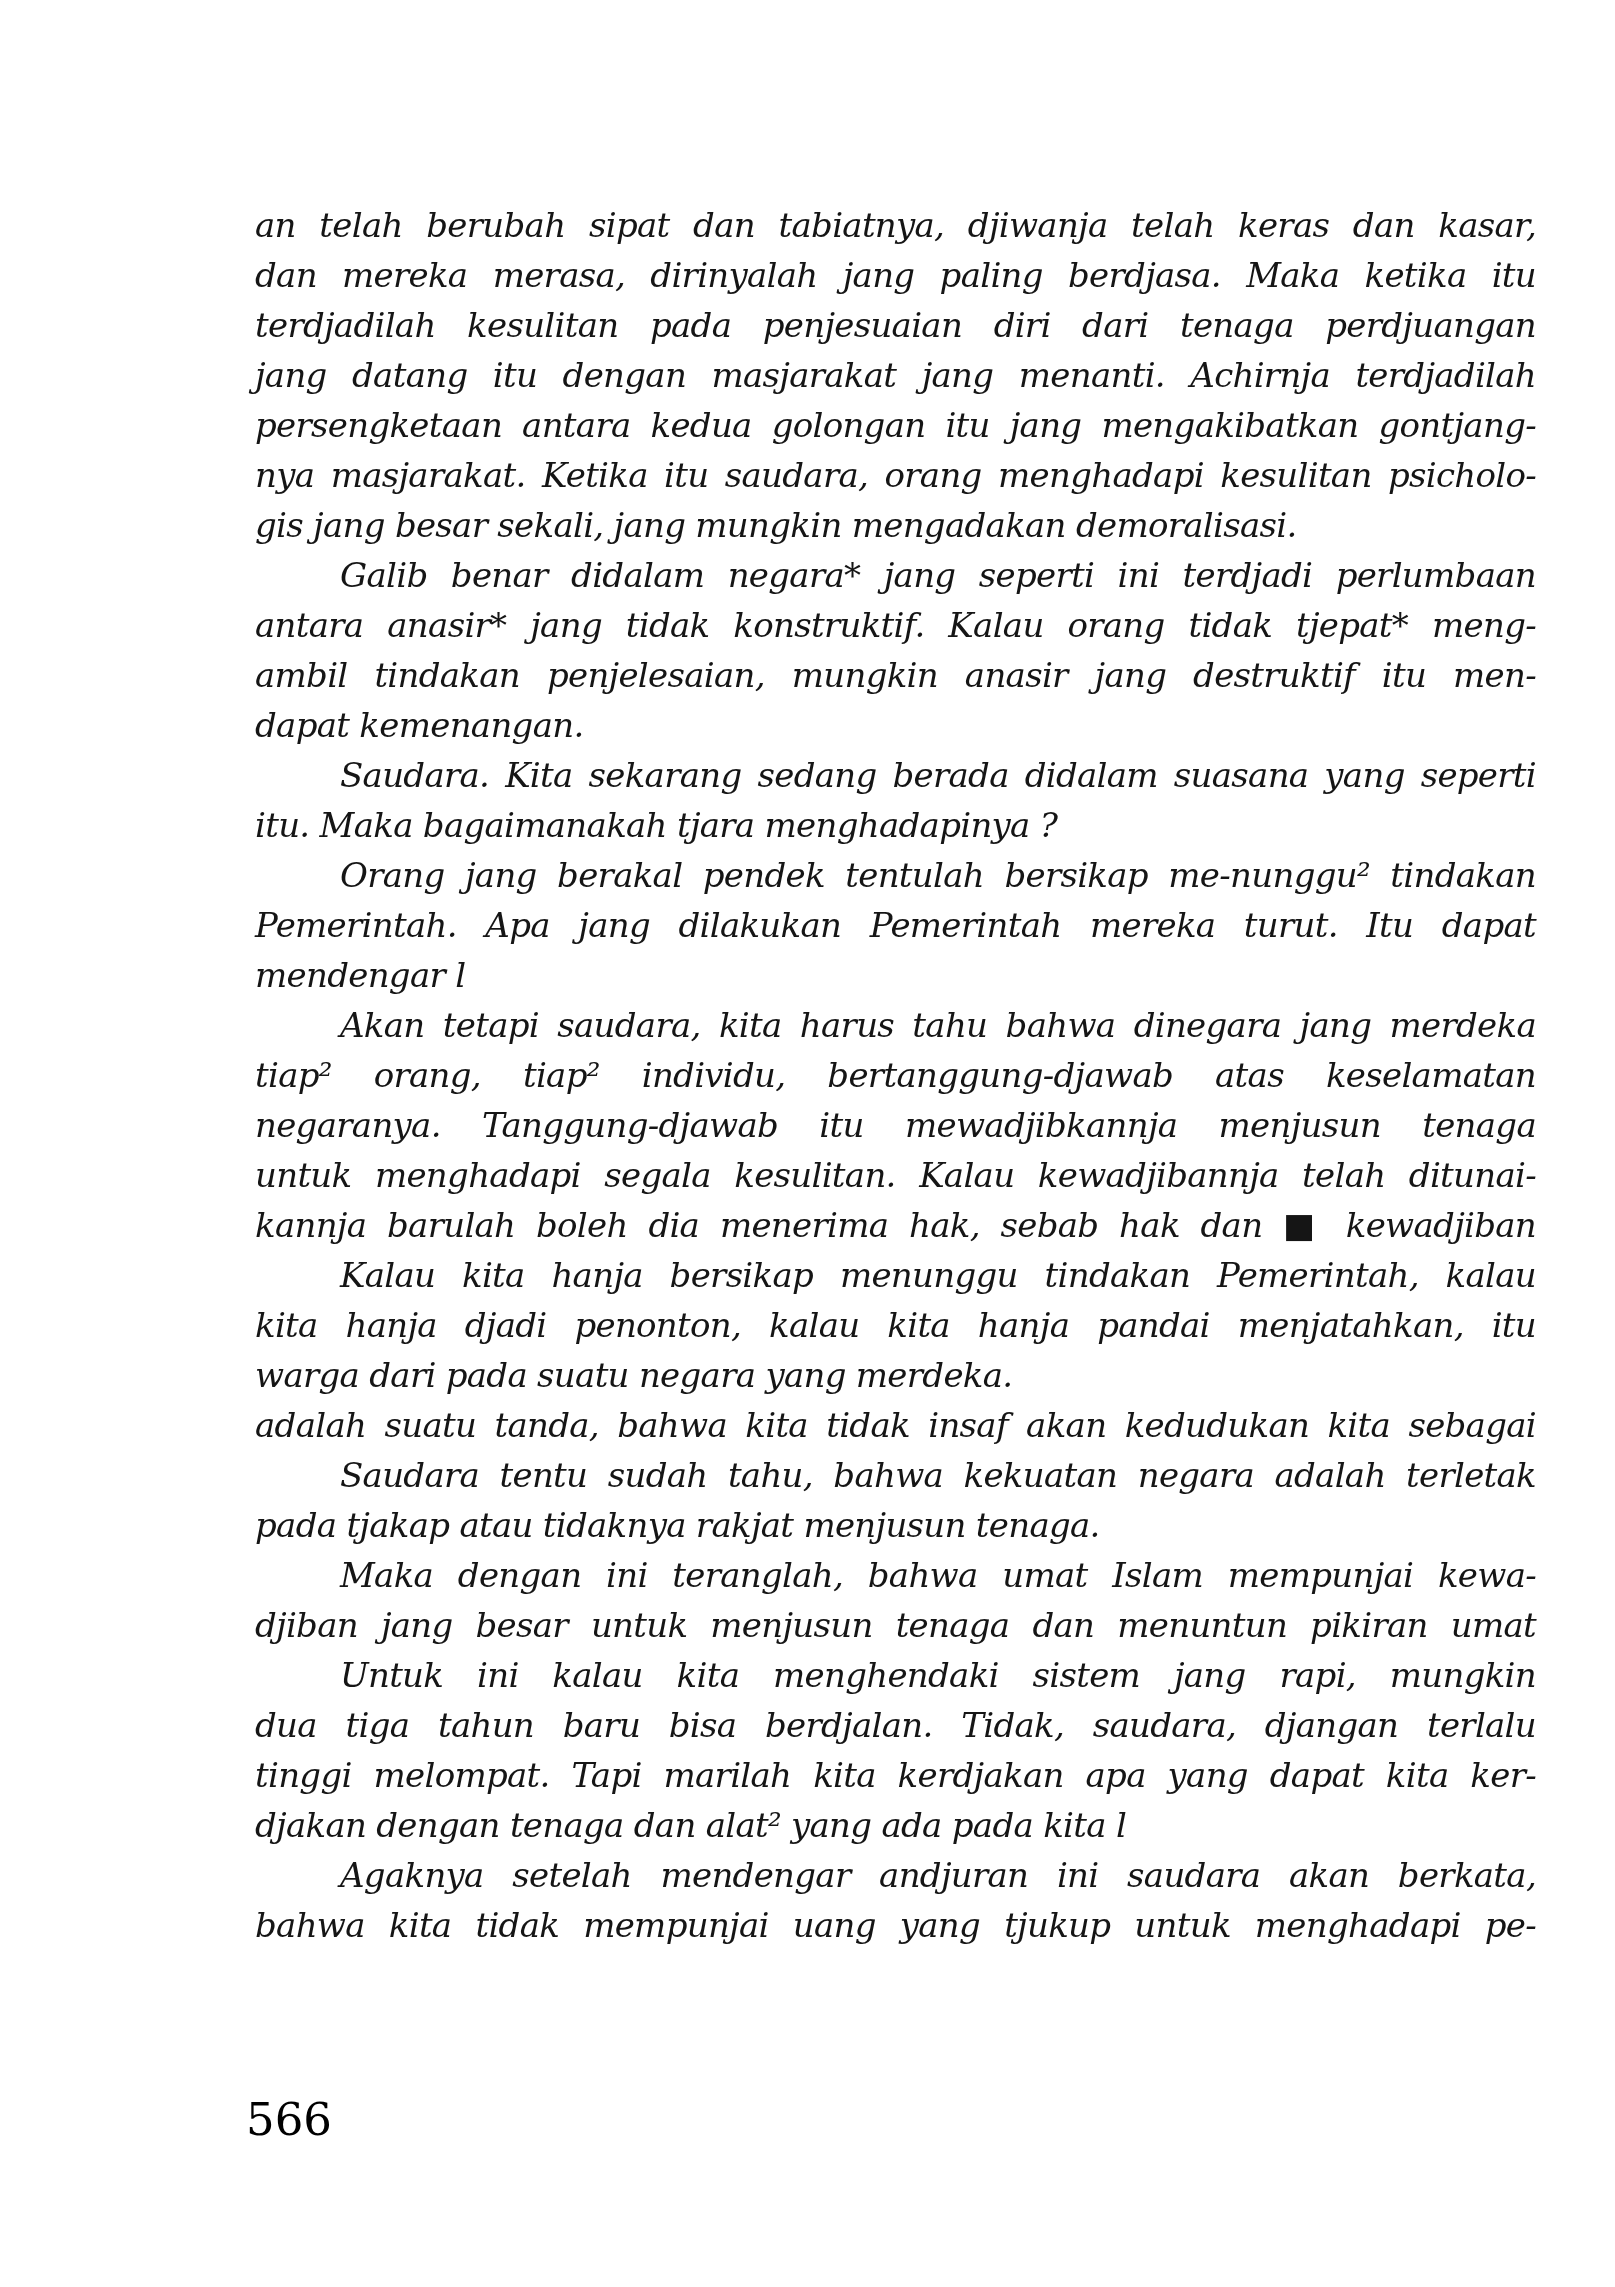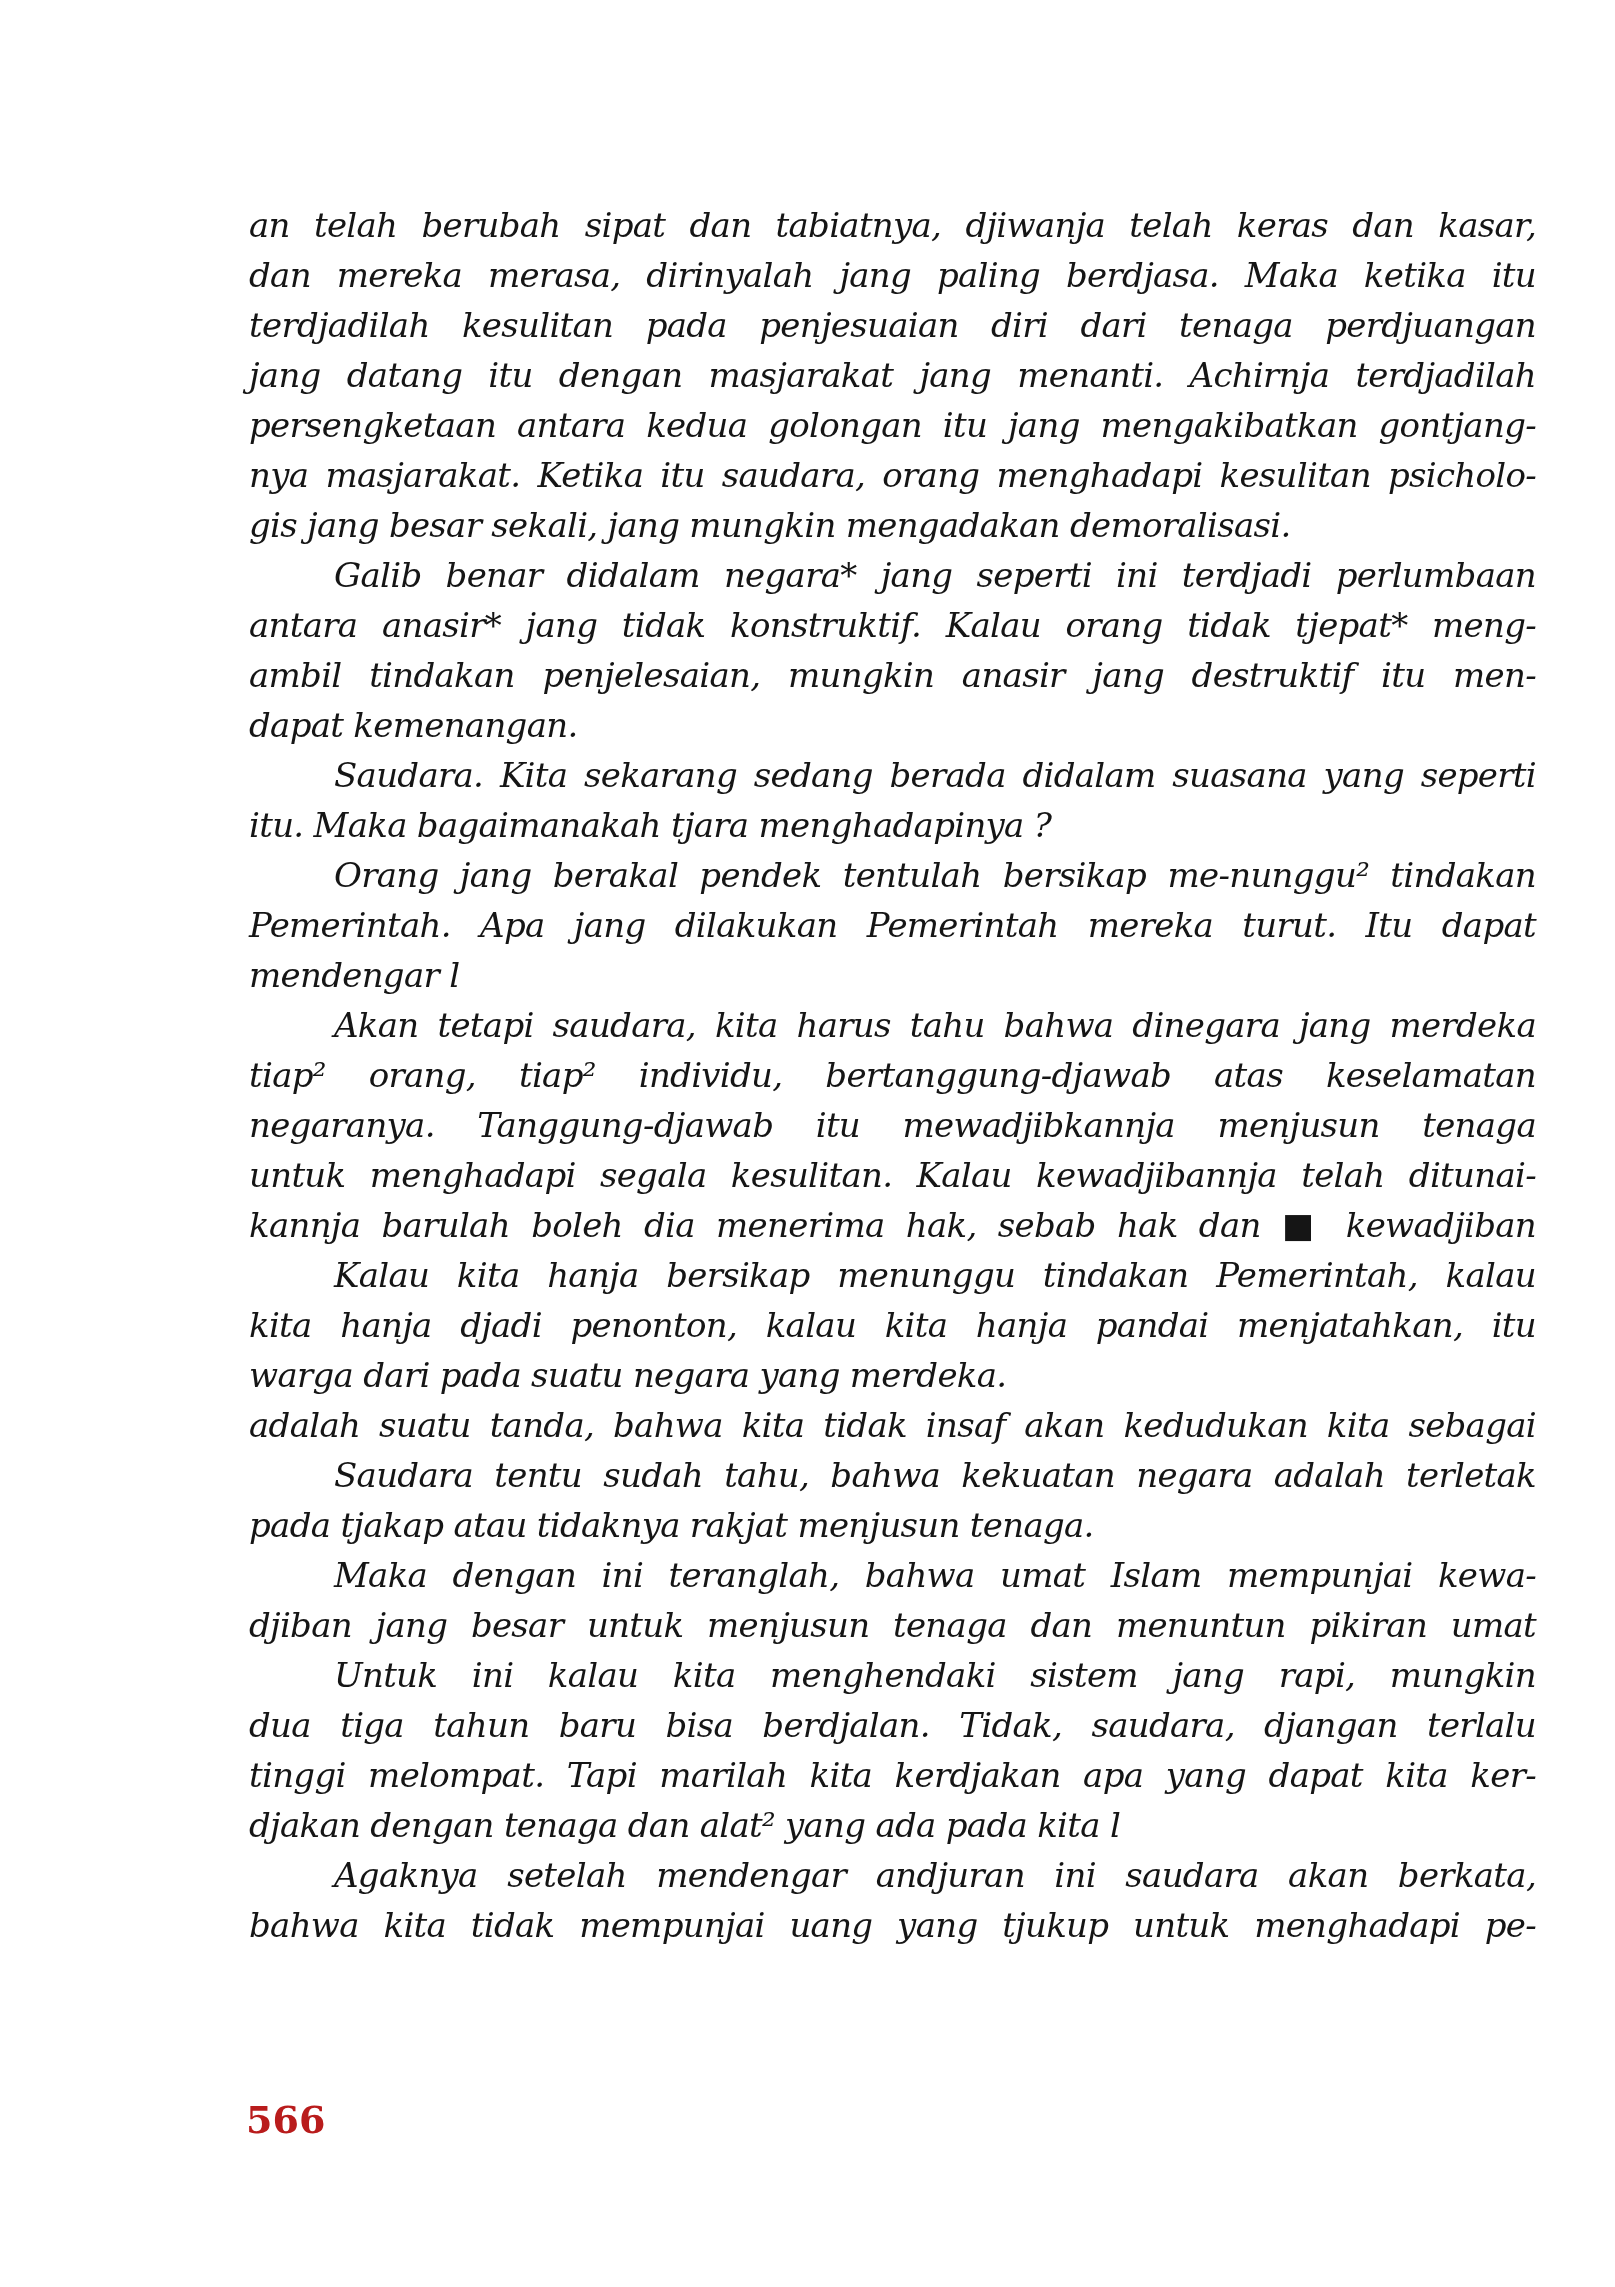--- a/index.html
+++ b/index.html
@@ -24,37 +24,37 @@
     font-family: "DejaVu Serif", "DejaVu Sans", serif;
     font-style: italic;
     font-size: 34px;
     letter-spacing: -0.7px;
     color: #151515;
     height: 50px;
     line-height: 50px;
     text-align: justify;
     text-align-last: justify;
     white-space: normal;
+    margin-left: 6px;
   }
   .line.indent {
     padding-left: 85px;
   }
   .line.last {
     text-align-last: left;
   }
   .page-number {
     position: absolute;
     left: 246px;
     top: 2097px;
     font-family: "DejaVu Serif", serif;
     font-style: normal;
-    font-size: 38px;
+    font-size: 45px;
     line-height: 46px;
-    color: #b91c1c;
-    font-weight: bold;
+    color: #000000;
   }
 </style>
 </head>
 <body>
 
 <div class="page">
   <main class="text-block" id="text-block">
       <div class="line">an telah berubah sipat dan tabiatnya, djiwanja telah keras dan kasar,</div>
       <div class="line">dan mereka merasa, dirinyalah jang paling berdjasa. Maka ketika itu</div>
       <div class="line">terdjadilah kesulitan pada penjesuaian diri dari tenaga perdjuangan</div>

